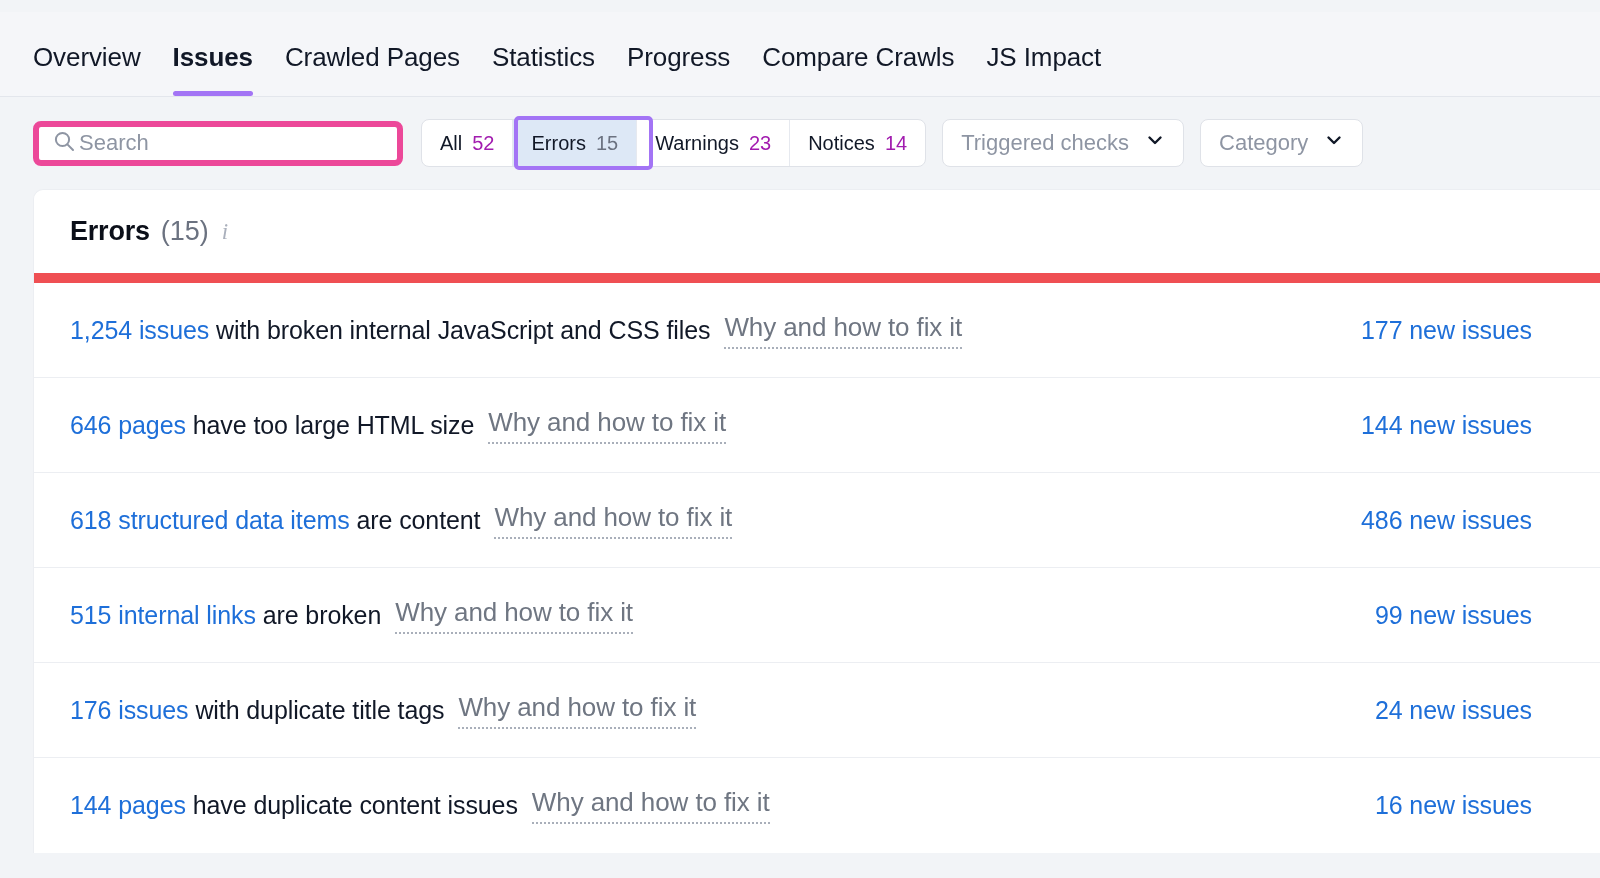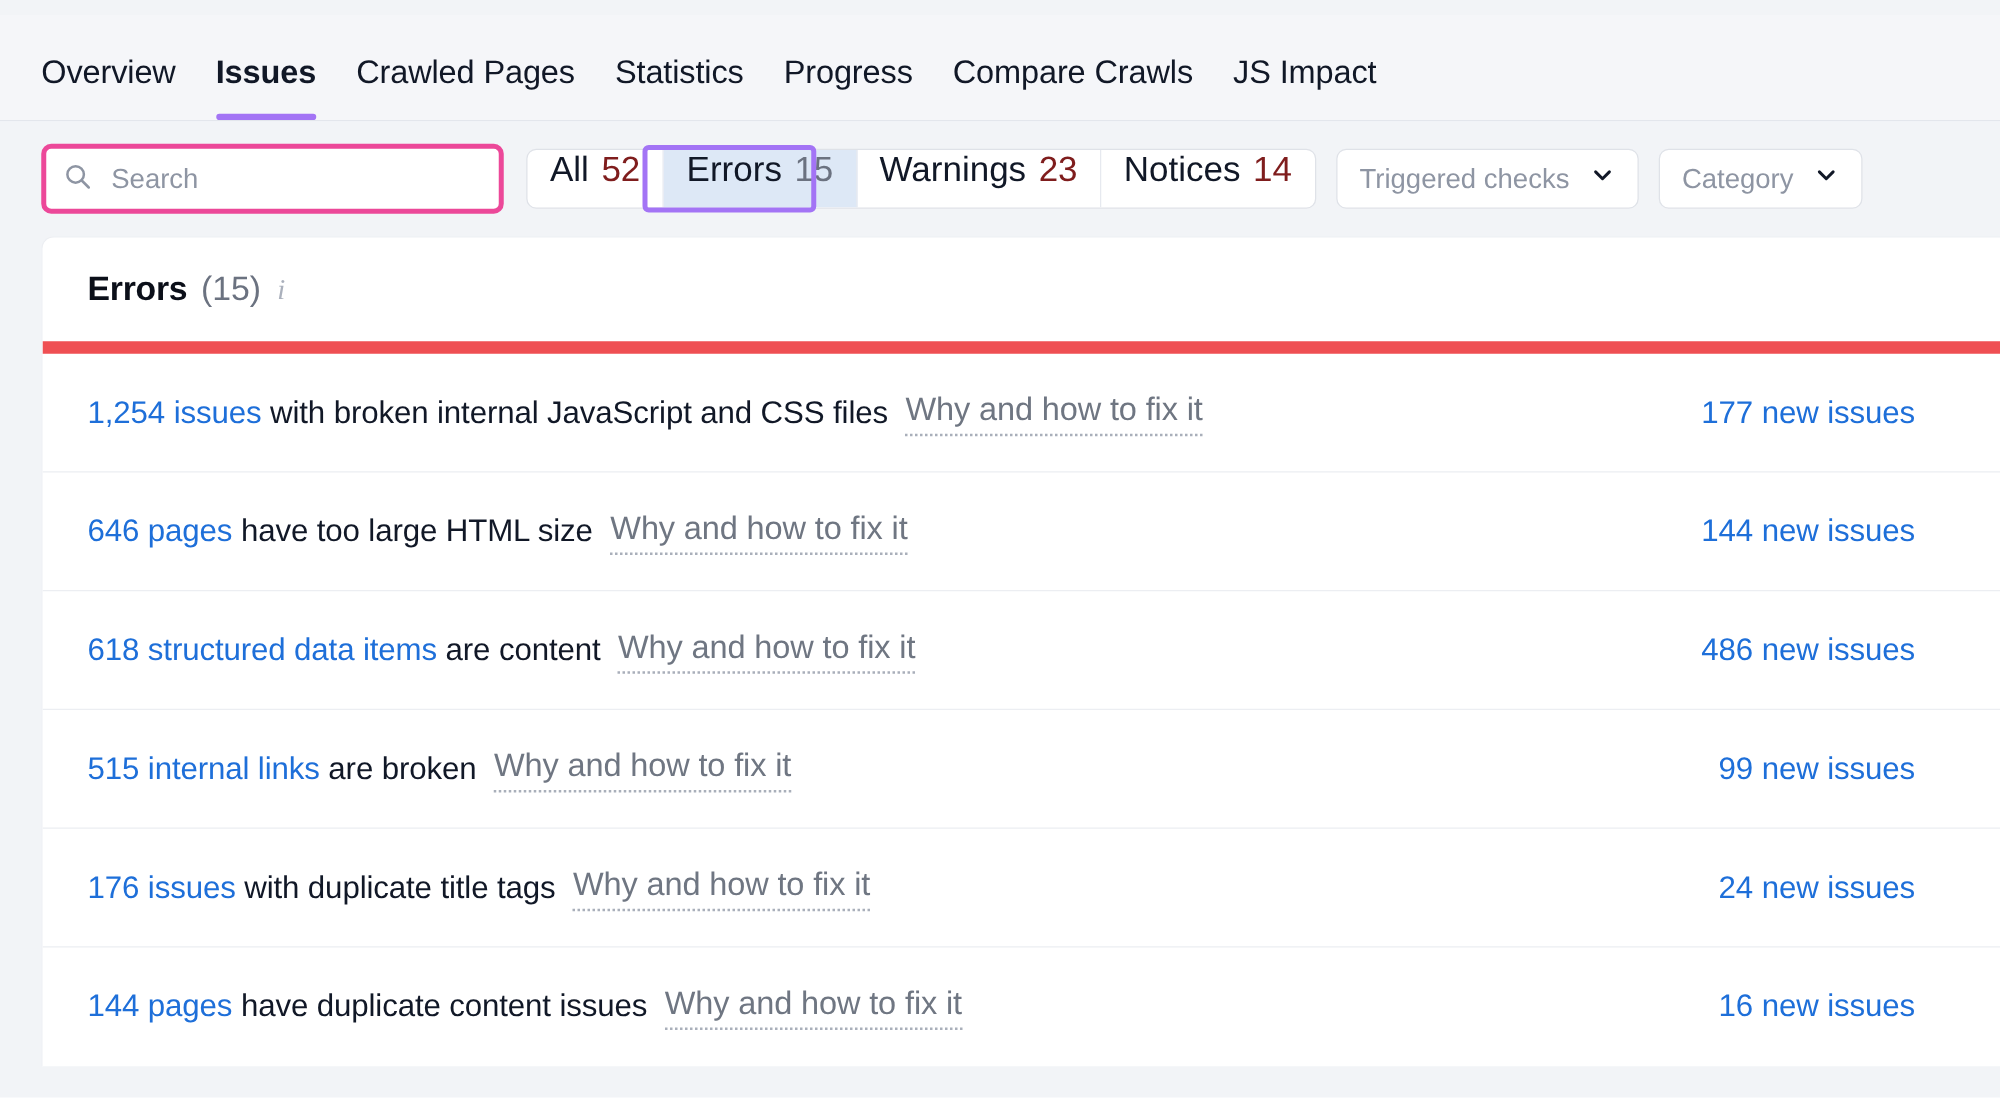--- a/index.html
+++ b/index.html
@@ -60,28 +60,28 @@
     height: 92px;
     display: flex;
     align-items: center;
     padding: 0 33px;
     gap: 16px;
     background: #f2f4f7;
   }
 
   .search-box {
     width: 370px;
-    height: 56px;
+    height: 45px;
     background: #ffffff;
-    border: 4px solid #ec4899;
+    border: 6px solid #ec4899;
     border-radius: 8px;
     display: flex;
     align-items: center;
     padding: 0 14px;
-    gap: 16px;
+    gap: 4px;
   }
   .search-icon { flex: 0 0 auto; display: block; }
   .search-input {
     border: 0;
     outline: 0;
     background: transparent;
     font-family: "Liberation Sans", sans-serif;
     font-size: 22px;
     color: #111827;
     width: 100%;
@@ -99,31 +99,31 @@
     height: 48px;
     background: #ffffff;
     border: 1px solid #dfe2e8;
     border-radius: 8px;
     display: flex;
     align-items: stretch;
     overflow: hidden;
   }
   .seg {
     display: flex;
-    align-items: flex-start;
+    align-items: center;
     gap: 10px;
     padding: 0 18px;
-    font-size: 28px;
+    font-size: 20px;
     color: #111827;
     cursor: pointer;
     border-right: 1px solid #e6e9ef;
     white-space: nowrap;
   }
   .seg:last-child { border-right: 0; }
-  .seg .cnt { color: #7f1d1d; }
+  .seg .cnt { color: #a21caf; }
   .seg.selected { background: #dde8f6; }
   .seg.selected .cnt { color: #6b7280; }
 
   
   .highlight-ring {
     position: absolute;
     border: 4px solid #a374f5;
     border-radius: 5px;
     pointer-events: none;
     z-index: 5;

